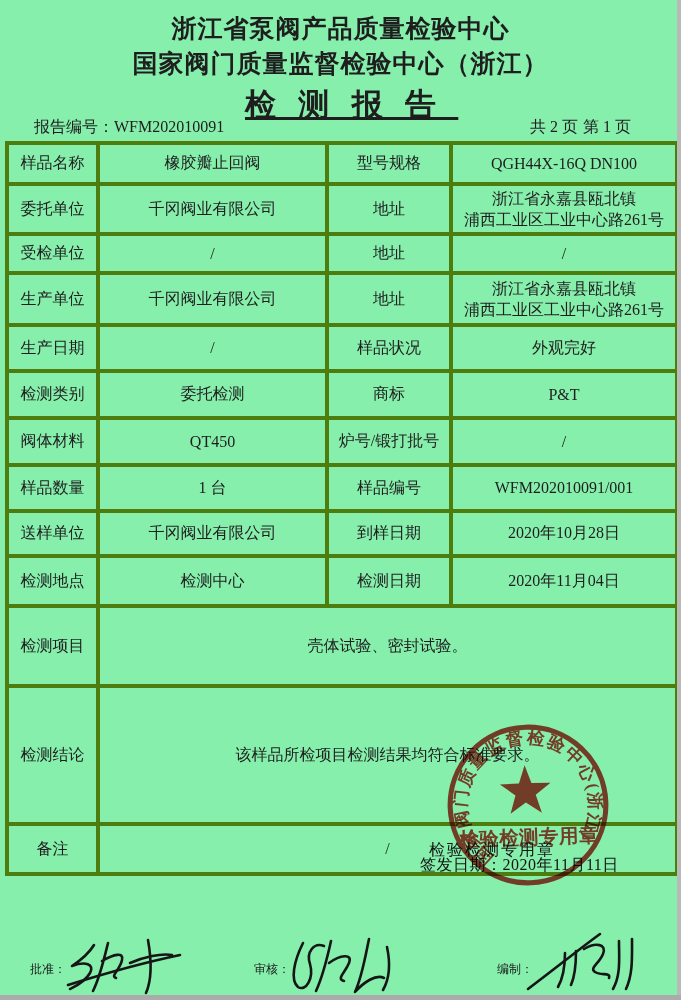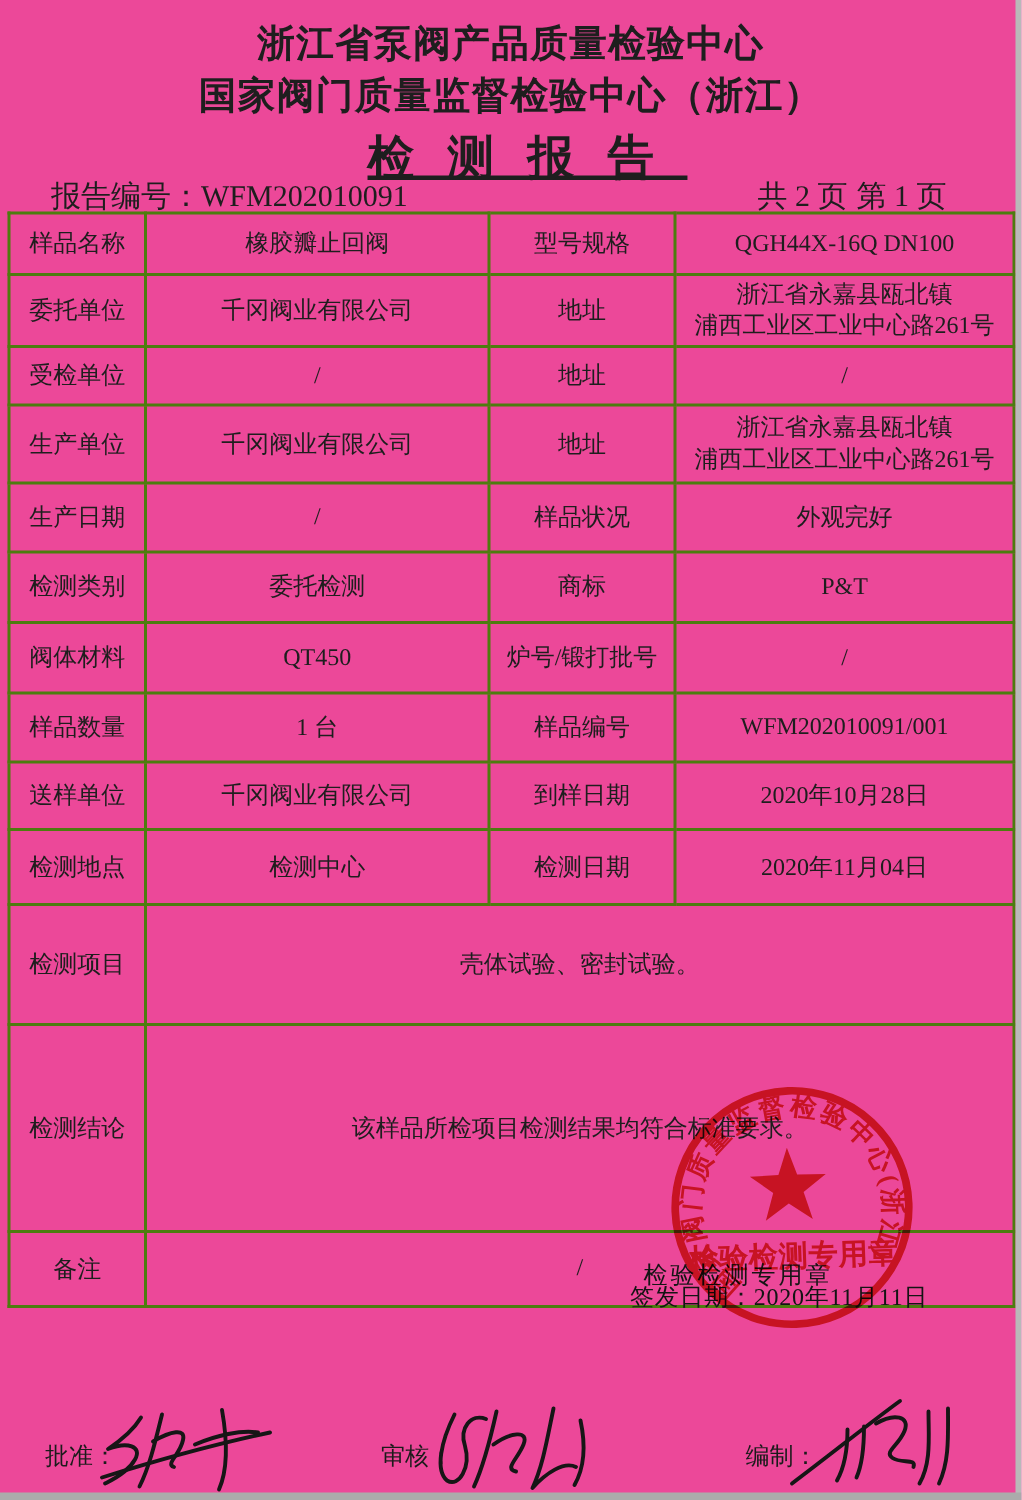--- a/index.html
+++ b/index.html
@@ -1,53 +1,53 @@
 <!DOCTYPE html>
 <html><head>
 <meta charset="utf-8">
 <style>
   html,body{margin:0;padding:0;}
   body{
     width:681px;height:1000px;background:#ffffff;
     font-family:"Liberation Serif","DejaVu Serif",serif;
     color:#1e1e1e;position:relative;overflow:hidden;
   }
-  .page{position:absolute;inset:0;background:#ec4899;}
+  .page{position:absolute;inset:0;background:#86efac;}
 
   
   .org-title{position:absolute;left:0;width:100%;text-align:center;
     font-weight:bold;font-size:25px;letter-spacing:1px;}
   .org-title.l1{top:12px;}
   .org-title.l2{top:47px;font-family:Liberation Mono, monospace;}
   .report-title{position:absolute;top:84px;left:0;width:100%;text-align:center;
     font-weight:bold;font-size:31px;letter-spacing:0.72em;padding-left:0.72em;box-sizing:border-box;text-decoration:underline;}
   .meta-row{position:absolute;top:117px;left:34px;right:50px;
-    display:flex;justify-content:space-between;font-size:20px;}
+    display:flex;justify-content:space-between;font-size:16px;}
   .meta-right span{margin-left:1px;}
 
   
   table.report{position:absolute;top:141px;left:5px;width:670px;
     border-collapse:collapse;table-layout:fixed;}
-  table.report td{border:2px solid #4d7c0f;font-size:16px;text-align:center;
+  table.report td{border:4px solid #4d7c0f;font-size:16px;text-align:center;
     vertical-align:middle;padding:2px 2px;}
   td.addr{white-space:pre-line;line-height:21px;font-size:15.5px;}
   td.topleft{text-align:left;vertical-align:top;padding:14px 10px 0 13px;}
   td.conc{text-align:left;vertical-align:top;padding:20px 10px 0 13px;}
 
   
   .printed-seal{position:absolute;left:429px;top:840px;font-size:16px;
     letter-spacing:2px;color:#151515;z-index:1;}
   .issue-date{position:absolute;left:420px;top:855px;font-size:16px;
     color:#141414;z-index:2;letter-spacing:0.5px;}
   svg.stamp{position:absolute;left:444px;top:721px;z-index:3;
     mix-blend-mode:multiply;opacity:0.95;transform:rotate(-2deg);}
   svg.stamp text{font-family:"Liberation Serif","DejaVu Serif",serif;font-weight:bold;}
 
   
-  .sig-label{position:absolute;font-size:16px;color:#1b1b1b;}
+  .sig-label{position:absolute;font-size:12px;color:#1b1b1b;}
   .sig-label.a{left:30px;top:961px;}
   .sig-label.b{left:254px;top:961px;}
   .sig-label.c{left:497px;top:961px;}
   svg.sig{position:absolute;}
   svg.sig path{fill:none;stroke:#161616;stroke-width:2.6;stroke-linecap:round;stroke-linejoin:round;}
   svg.sig.s1{left:60px;top:935px;}
   svg.sig.s2{left:283px;top:933px;}
   svg.sig.s3{left:520px;top:929px;}
 
   

